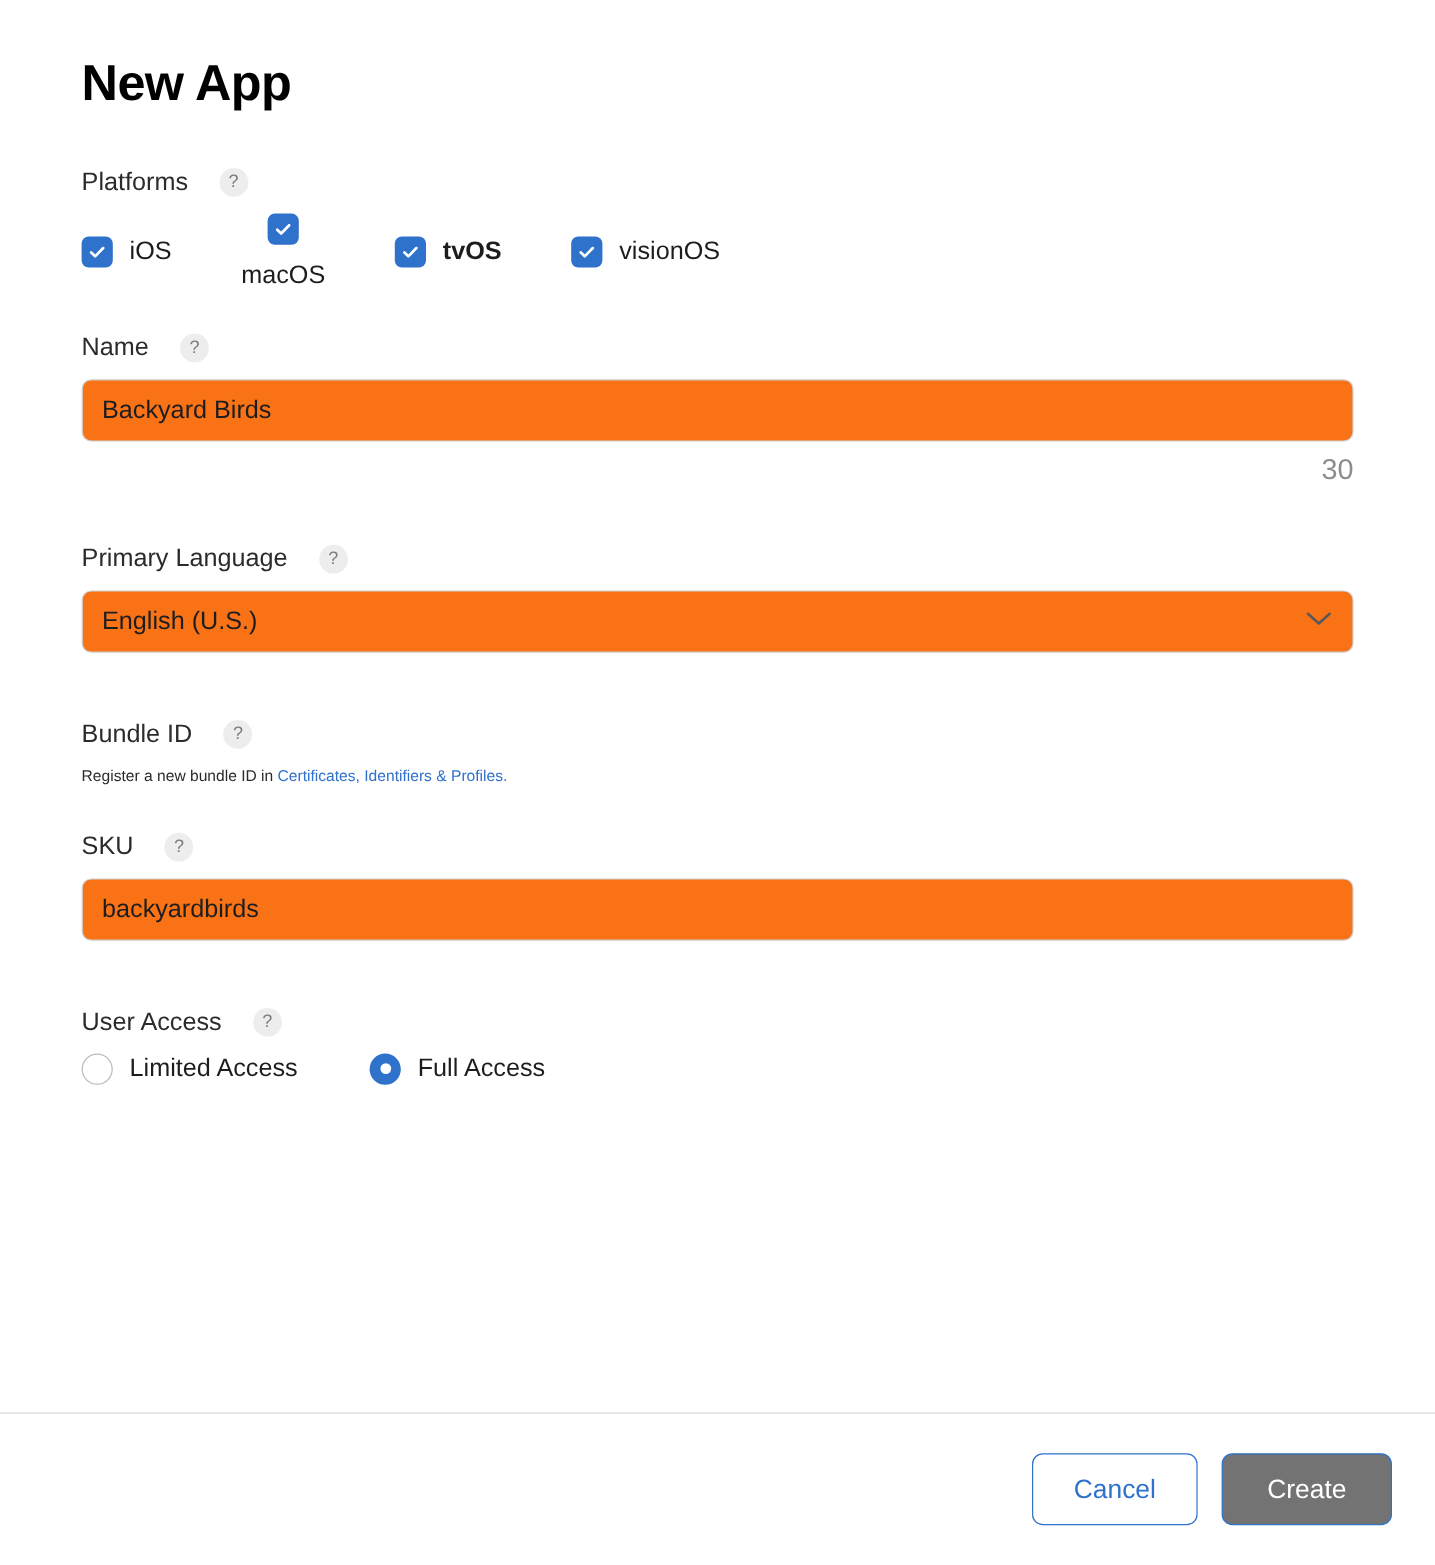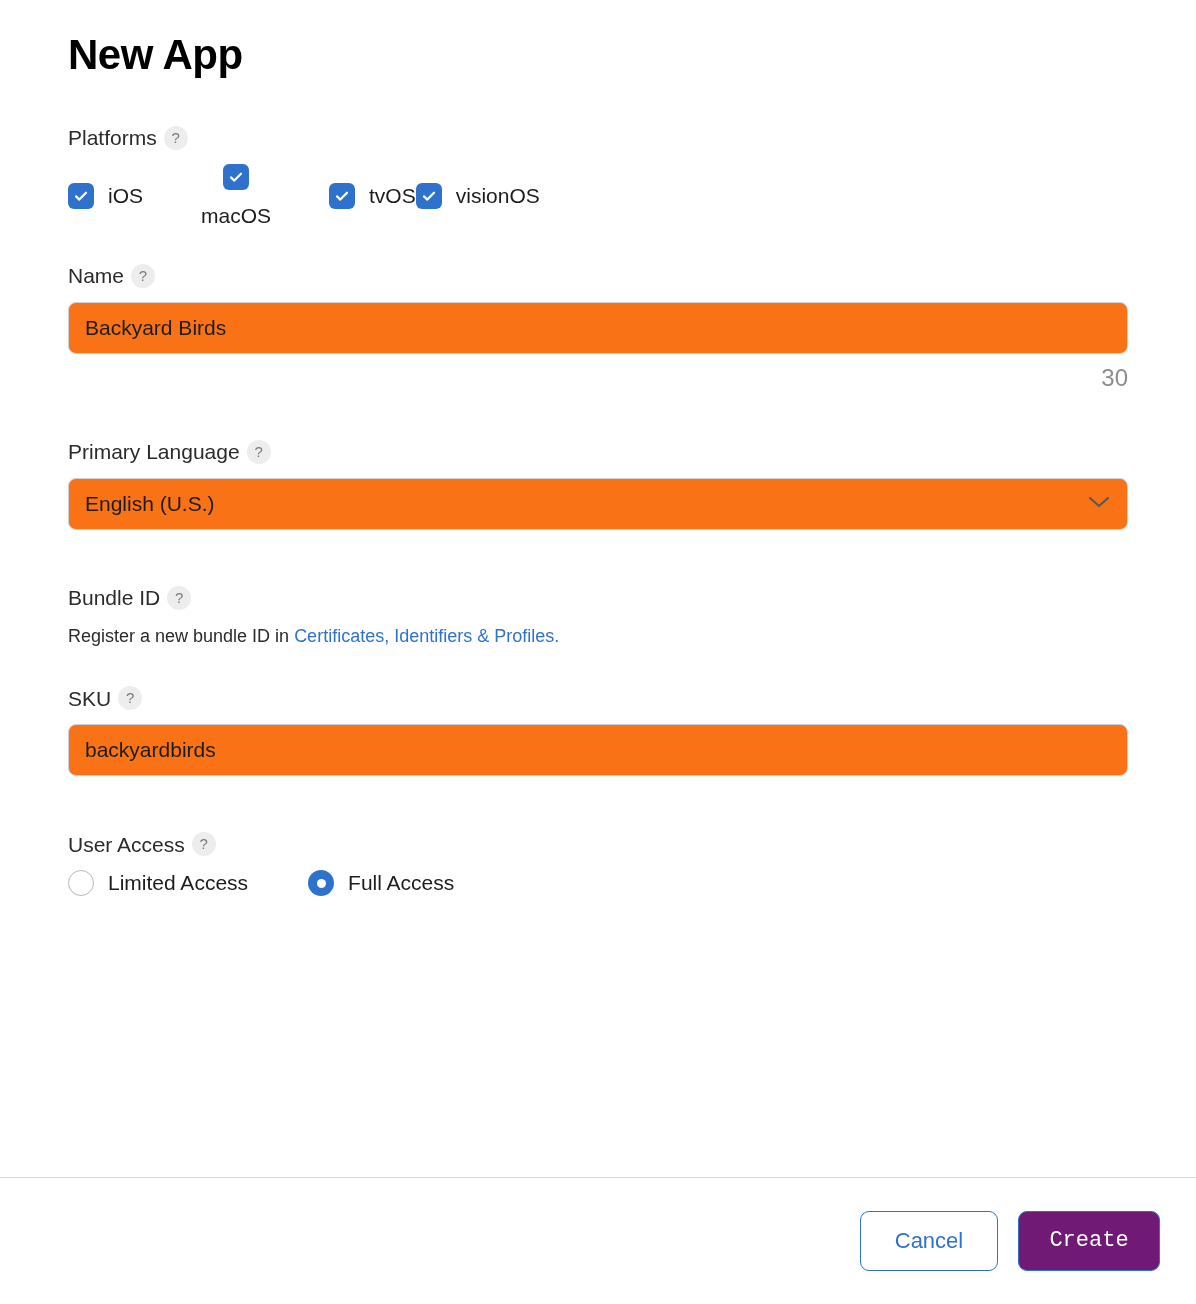--- a/index.html
+++ b/index.html
@@ -19,39 +19,39 @@
 
   .dialog {
     position: absolute;
     inset: 0;
     display: flex;
     flex-direction: column;
   }
 
   .dialog-body {
     flex: 1 1 auto;
-    padding: 34px 68px 0 68px;
+    padding: 48px 68px 0 68px;
   }
 
   .page-title {
     font-size: 42px;
     font-weight: 700;
     letter-spacing: -0.5px;
     line-height: 1;
     margin: 0 0 50px 0;
     color: #000000;
   }
 
   
   .field-group { margin-bottom: 0; }
 
   .field-label-row {
     display: flex;
     align-items: center;
-    gap: 7px;
+    gap: 26px;
     margin-bottom: 14px;
   }
   .field-label {
     font-size: 21px;
     font-weight: 400;
     color: #2b2b2e;
     line-height: 1.1;
   }
   .field-label.semi { font-weight: 500; }
 
@@ -129,21 +129,21 @@
 
   .char-count {
     width: 1060px;
     text-align: right;
     font-size: 24px;
     color: #8d8d90;
     margin-top: 10px;
   }
 
   .helper-text {
-    font-size: 18px;
+    font-size: 13px;
     color: #2b2b2e;
     margin-top: 15px;
     line-height: 1.3;
   }
   .helper-link {
     color: #2f72cc;
     text-decoration: none;
     cursor: pointer;
   }
 
@@ -217,25 +217,24 @@
     cursor: pointer;
     line-height: 1;
   }
   .btn-secondary {
     background: #ffffff;
     border: 1.5px solid #2f72cc;
     color: #2f72cc;
     min-width: 138px;
   }
   .btn-primary {
-    background: #701a75;
+    background: #737373;
     border: 1.5px solid #2f72cc;
     color: #ffffff;
     min-width: 142px;
-    font-family: Liberation Mono, monospace;
   }
 </style>
 </head>
 <body>
 
 <div class="dialog">
 
   <div class="dialog-body">
 
     <h1 class="page-title">New App</h1>
@@ -255,21 +254,21 @@
           <span class="cb-label">iOS</span>
         </label>
         <label class="checkbox-item" style="margin-right:58px;flex-direction:column;">
           <span class="cb-box">
             <svg width="16" height="16" viewBox="0 0 16 16">
                 <path d="M3 8.4 L6.3 11.6 L13 4.7" fill="none" stroke="#fff" stroke-width="2.2" stroke-linecap="round" stroke-linejoin="round"></path>
               </svg>
           </span>
           <span class="cb-label">macOS</span>
         </label>
-        <label class="checkbox-item" style="">
+        <label class="checkbox-item" style="margin-right:58px;font-weight:bold;">
           <span class="cb-box">
             <svg width="16" height="16" viewBox="0 0 16 16">
                 <path d="M3 8.4 L6.3 11.6 L13 4.7" fill="none" stroke="#fff" stroke-width="2.2" stroke-linecap="round" stroke-linejoin="round"></path>
               </svg>
           </span>
           <span class="cb-label">tvOS</span>
         </label>
         <label class="checkbox-item">
           <span class="cb-box">
             <svg width="16" height="16" viewBox="0 0 16 16">

